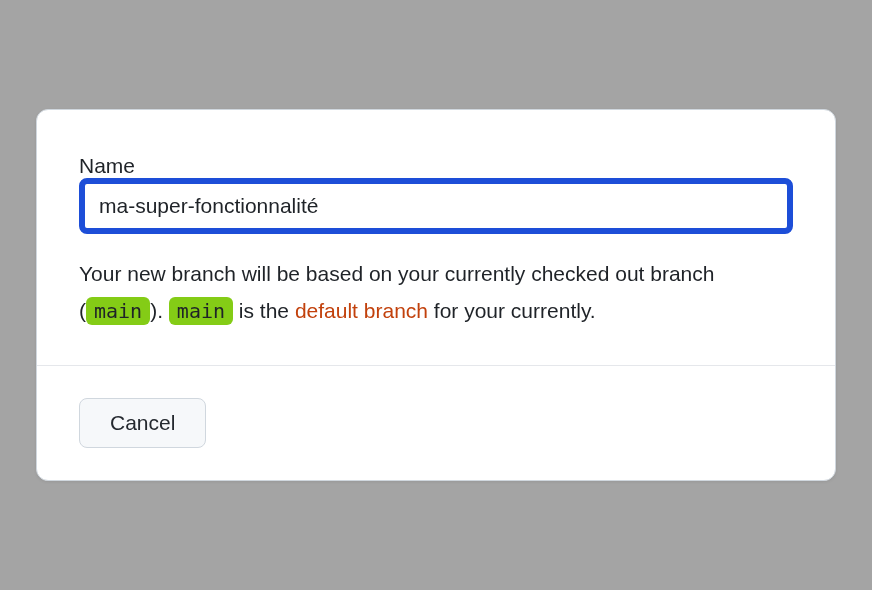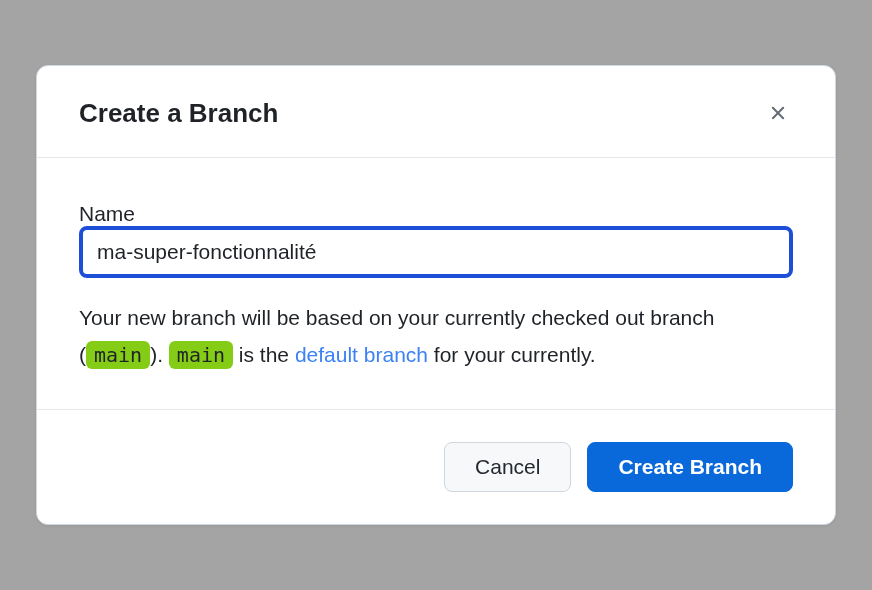--- a/index.html
+++ b/index.html
@@ -57,48 +57,47 @@
     .field-label {
       font-size: 21px;
       color: #1f2328;
       display: block;
       margin-bottom: 0;
     }
     .text-input {
       width: 100%;
       font-size: 21px;
       padding: 10px 14px;
-      border: 4px solid #1d4ed8;
+      border: 6px solid #1d4ed8;
       border-radius: 8px;
       outline: none;
       color: #1f2328;
       font-family: inherit;
     }
     .help-text {
       font-size: 21px;
       color: #1f2328;
       line-height: 1.75;
       margin-top: 22px;
     }
     .code-pill {
       font-family: ui-monospace, SFMono-Regular, "SF Mono", Menlo, Consolas, monospace;
       background: #84cc16;
       border-radius: 6px;
       padding: 2px 8px;
       font-size: 20px;
     }
     .link {
-      color: #3b82f6;
+      color: #c2410c;
       text-decoration: none;
       cursor: pointer;
     }
     .dialog-footer {
       padding: 32px 42px;
       display: flex;
-      justify-content: flex-end;
       gap: 16px;
     }
     .btn {
       font-size: 21px;
       padding: 12px 30px;
       border-radius: 8px;
       cursor: pointer;
       font-family: inherit;
       font-weight: 500;
     }
@@ -111,34 +110,25 @@
       background: #0969da;
       border: 1px solid #0969da;
       color: #fff;
       font-weight: 600;
     }
   </style>
 </head>
 <body>
 
 <div class="dialog">
-  <div class="dialog-header">
-    <h1 class="dialog-title">Create a Branch</h1>
-    <button class="close-btn">
-      <svg viewBox="0 0 16 16" fill="currentColor">
-        <path d="M3.72 3.72a.75.75 0 0 1 1.06 0L8 6.94l3.22-3.22a.75.75 0 1 1 1.06 1.06L9.06 8l3.22 3.22a.75.75 0 1 1-1.06 1.06L8 9.06l-3.22 3.22a.75.75 0 0 1-1.06-1.06L6.94 8 3.72 4.78a.75.75 0 0 1 0-1.06Z"></path>
-      </svg>
-    </button>
-  </div>
 
   <div class="dialog-body">
     <label class="field-label">Name</label>
     <input type="text" class="text-input" value="ma-super-fonctionnalité" style="">
     <p class="help-text">
       <span>Your new branch will be based on your currently checked out branch (</span><span class="code-pill">main</span><span>). </span><span class="code-pill">main</span><span> is the </span><a class="link">default branch</a><span> for your currently.</span>
     </p>
   </div>
 
   <div class="dialog-footer">
     <button class="btn btn-secondary">Cancel</button>
-    <button class="btn btn-primary">Create Branch</button>
   </div>
 </div>
 
 </body></html>

